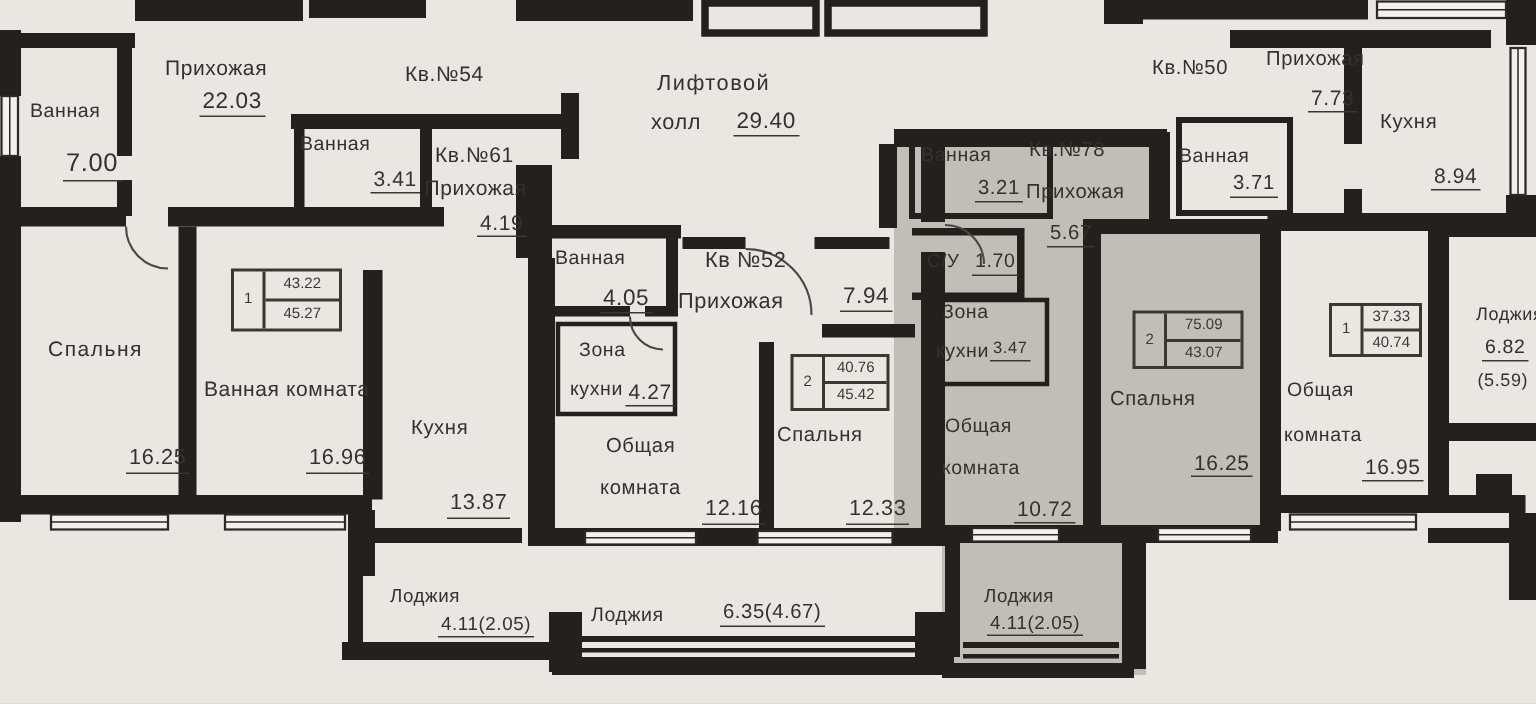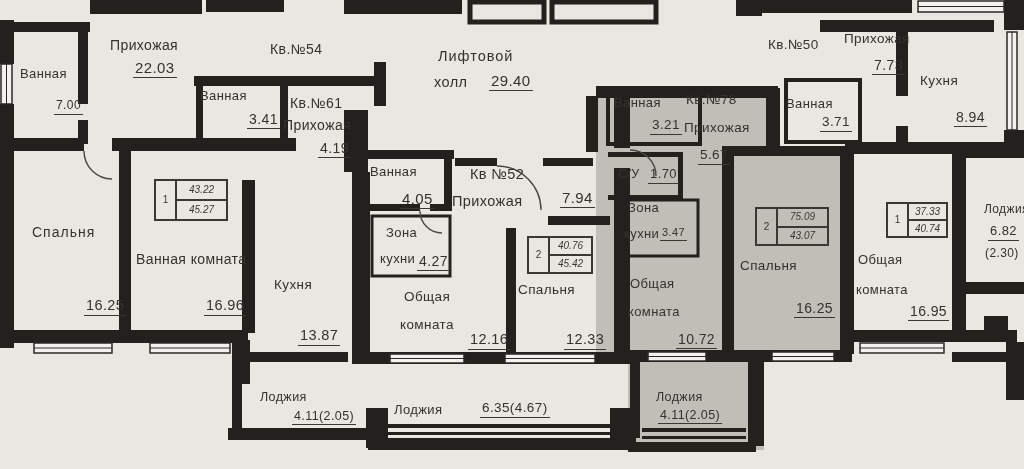--- a/index.html
+++ b/index.html
@@ -13,21 +13,21 @@
     position:absolute;white-space:nowrap;color:#34322e;
     letter-spacing:.4px;font-size:13.5px;line-height:1.15;
   }
   .u{border-bottom:1.5px solid #3a3833;padding:0 2px 1px;}
   .stamp{
     position:absolute;display:flex;border:2px solid #3a3833;color:#3a3833;
     font-size:10px;line-height:1;background:transparent;
   }
   .stamp .rc{width:19px;border-right:2px solid #3a3833;display:flex;align-items:center;justify-content:center;}
   .stamp .col{flex:1;display:flex;flex-direction:column;}
-  .stamp .col>div{flex:1;display:flex;align-items:center;justify-content:center;font-style:italic;}
+  .stamp .col>div{flex:1;display:flex;align-items:center;justify-content:center;}
   .stamp .col>div:first-child{border-bottom:2px solid #3a3833;}
 </style>
 </head>
 <body>
 
 <div class="stage">
 
   <svg class="plan-svg" viewBox="0 0 1024 469">
 
     <path d="M596,88 L778,88 L778,146 L852,146 L852,362 L764,362 L764,450 L628,450 L628,362 L596,362 Z" fill="#b6b3ad" opacity="0.8"></path>
@@ -153,21 +153,21 @@
 
     <g fill="none" stroke="#4a4843" stroke-width="1.4">
       <path d="M497,166 A44,44 0 0 1 541,210"></path>
       <path d="M84,151 A28,28 0 0 0 112,179"></path>
       <path d="M420,211 A22,22 0 0 0 442,233"></path>
       <path d="M630,150 A26,26 0 0 1 656,176"></path>
     </g>
   </svg>
 
   <div class="t" style="left:20px;top:67px;font-size:13px"><span>Ванная</span></div>
-  <div class="t u" style="left:54px;top:99px;font-size:12px"><span>7.00</span></div>
+  <div class="t u" style="left:42px;top:99px;font-size:17px"><span>7.00</span></div>
   <div class="t" style="left:110px;top:37px;font-size:14px"><span>Прихожая</span></div>
   <div class="t u" style="left:133px;top:59px;font-size:15px"><span>22.03</span></div>
   <div class="t" style="left:270px;top:41px;font-size:14px"><span>Кв.№54</span></div>
   <div class="t" style="left:32px;top:224px;font-size:14px;letter-spacing:1px"><span>Спальня</span></div>
   <div class="t u" style="left:84px;top:297px;font-size:14.5px"><span>16.25</span></div>
   <div class="t" style="left:438px;top:48px;font-size:14.5px;letter-spacing:1px"><span>Лифтовой</span></div>
   <div class="t" style="left:434px;top:74px;font-size:14.5px"><span>холл</span></div>
   <div class="t u" style="left:489px;top:72px;font-size:15px"><span>29.40</span></div>
 
   <div class="t" style="left:200px;top:89px;font-size:13px"><span>Ванная</span></div>
@@ -242,21 +242,21 @@
   <div class="t u" style="left:872px;top:57px;font-size:14px"><span>7.73</span></div>
   <div class="t" style="left:786px;top:97px;font-size:13px"><span>Ванная</span></div>
   <div class="t u" style="left:820px;top:114px;font-size:13.5px"><span>3.71</span></div>
   <div class="t" style="left:920px;top:73px;font-size:13.5px"><span>Кухня</span></div>
   <div class="t u" style="left:954px;top:109px;font-size:14px"><span>8.94</span></div>
   <div class="t" style="left:858px;top:253px;font-size:13px"><span>Общая</span></div>
   <div class="t" style="left:856px;top:283px;font-size:13px"><span>комната</span></div>
   <div class="t u" style="left:908px;top:303px;font-size:14px"><span>16.95</span></div>
   <div class="t" style="left:984px;top:203px;font-size:12px"><span>Лоджия</span></div>
   <div class="t u" style="left:988px;top:224px;font-size:13px"><span>6.82</span></div>
-  <div class="t" style="left:985px;top:247px;font-size:12px"><span>(2.30)</span></div>
+  <div class="t" style="left:985px;top:247px;font-size:12px"><span>(5.59)</span></div>
   <div class="stamp" style="left:886px;top:202px;width:58px;height:32px">
     <div class="rc">1</div>
     <div class="col">
       <div>37.33</div>
       <div>40.74</div>
     </div>
   </div>
 
 </div>
 

